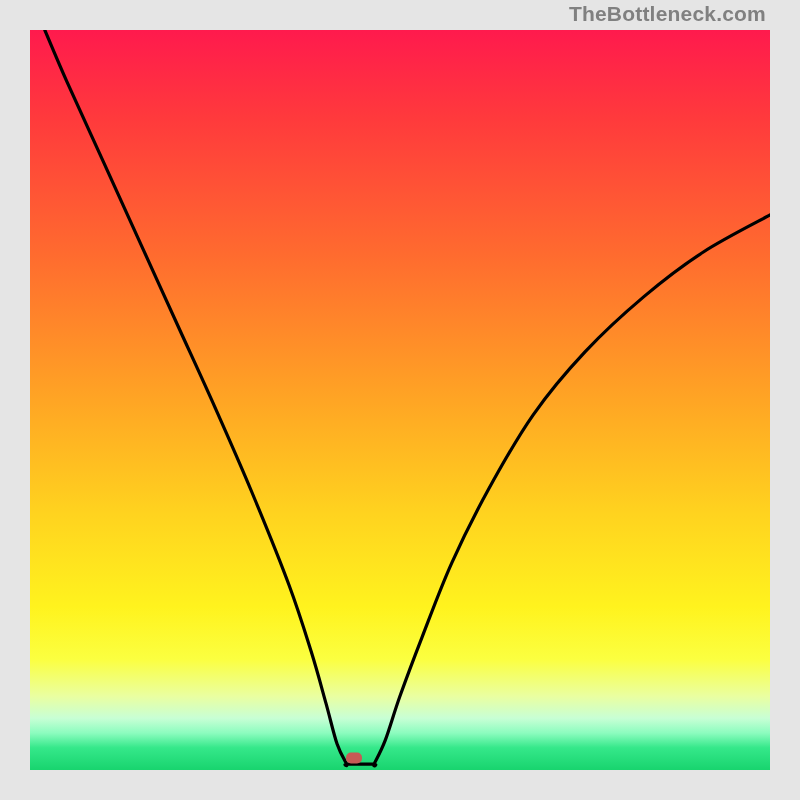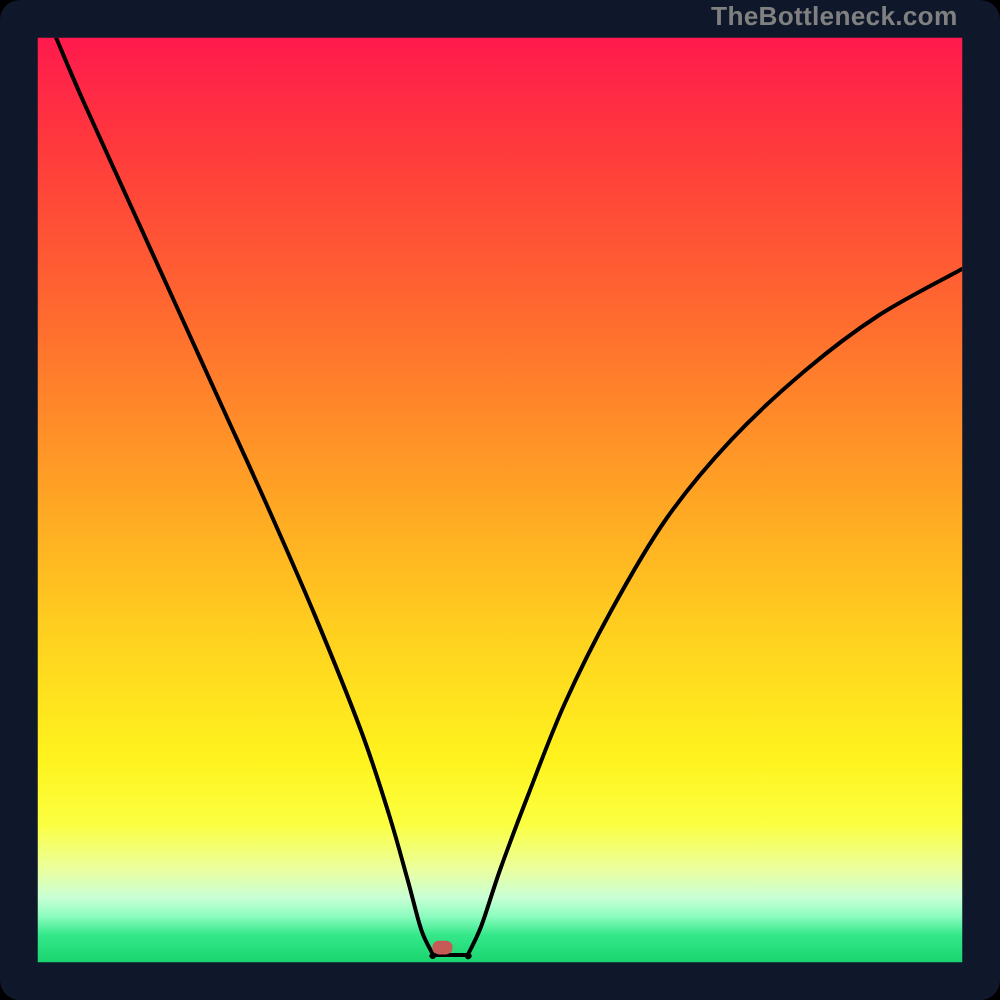--- a/index.html
+++ b/index.html
@@ -9,22 +9,21 @@
     height: 800px;
     background: #000;
     overflow: hidden;
   }
   .frame {
     position: absolute;
     top: 0;
     left: 0;
     width: 800px;
     height: 800px;
-    background: #0f172a;
-    border-radius: 16px;
+    background: #e5e5e5;
   }
   .plot {
     position: absolute;
     top: 30px;
     left: 30px;
     width: 740px;
     height: 740px;
     overflow: hidden;
   }
   .gradient {

